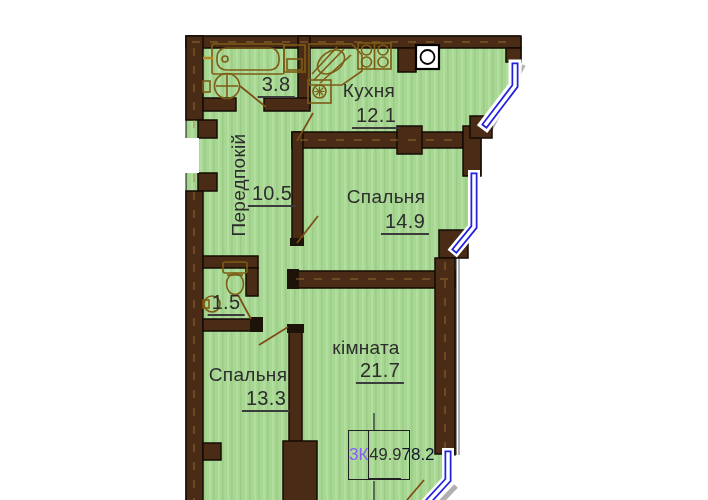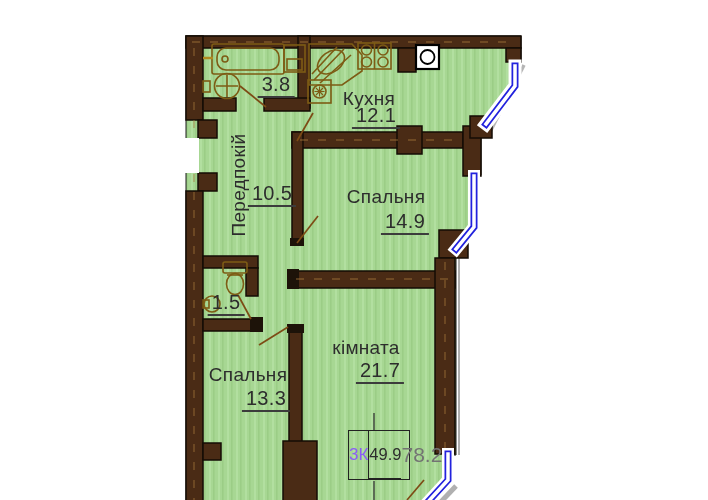--- a/index.html
+++ b/index.html
@@ -12,21 +12,21 @@
   .area{font-size:20px;border-bottom:2px solid #3c3c3c;padding:0 4px 2px 4px;}
   .vertical{transform:translate(-50%,-50%) rotate(-90deg);}
   .infobox{position:absolute;left:348px;top:402px;width:62px;height:50px;
            border:1.6px solid #222;display:flex;box-sizing:border-box;}
   .infobox .cell-left{width:25px;border-right:1.6px solid #222;display:flex;
            align-items:center;justify-content:center;font-size:17px;color:#8b5cf6;}
   .infobox .col-right{flex:1;display:flex;flex-direction:row;}
   .infobox .cell-top{flex:1;border-bottom:1.6px solid #222;display:flex;align-items:center;
            justify-content:center;font-size:16.5px;color:#2d2d2d;}
   .infobox .cell-bottom{flex:1;display:flex;align-items:center;justify-content:center;
-           font-size:21px;color:#737373;}
+           font-size:17px;color:#0f172a;}
 </style>
 </head>
 <body>
 
 <div id="canvas">
 
 <svg id="plan-svg" width="708" height="500" viewBox="0 0 708 500">
   <defs>
     <pattern id="floorTex" width="9" height="9" patternUnits="userSpaceOnUse">
       <rect width="9" height="9" fill="#a7d793"></rect>
@@ -184,21 +184,21 @@
     <path d="M407,472 L424,452"></path>
   </g>
 
   <g stroke="#333333" stroke-width="1.3">
     <path d="M374,385 L374,402"></path>
     <path d="M374,453 L374,481"></path>
   </g>
 </svg>
 
 <div class="label area" style="left:276px;top:58px">3.8</div>
-<div class="label name" style="left:369px;top:70px">Кухня</div>
+<div class="label name" style="left:369px;top:62px">Кухня</div>
 <div class="label area" style="left:376px;top:89px">12.1</div>
 <div class="label name vertical" style="left:238px;top:157px">Передпокій</div>
 <div class="label area" style="left:272px;top:167px">10.5</div>
 <div class="label name" style="left:386px;top:168px">Спальня</div>
 <div class="label area" style="left:405px;top:195px">14.9</div>
 <div class="label area" style="left:226px;top:276px">1.5</div>
 <div class="label name" style="left:248px;top:346px">Спальня</div>
 <div class="label area" style="left:266px;top:372px">13.3</div>
 <div class="label name" style="left:366px;top:319px">кімната</div>
 <div class="label area" style="left:380px;top:344px">21.7</div>

